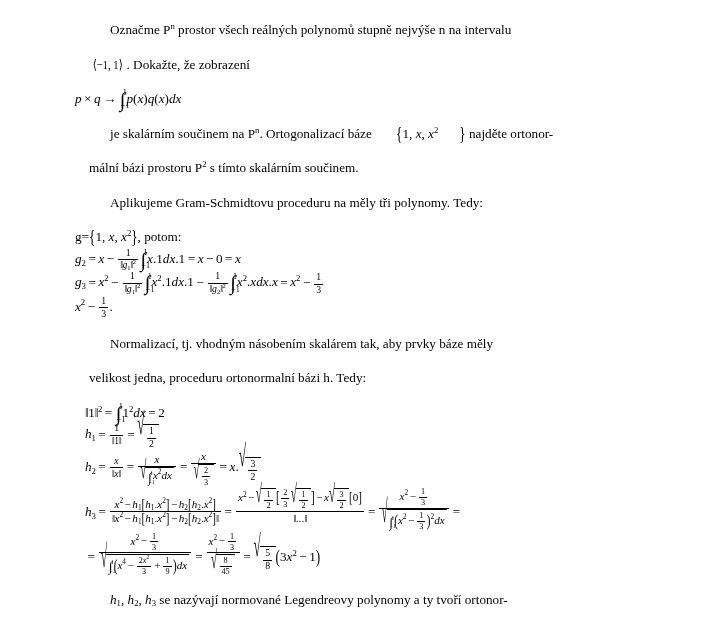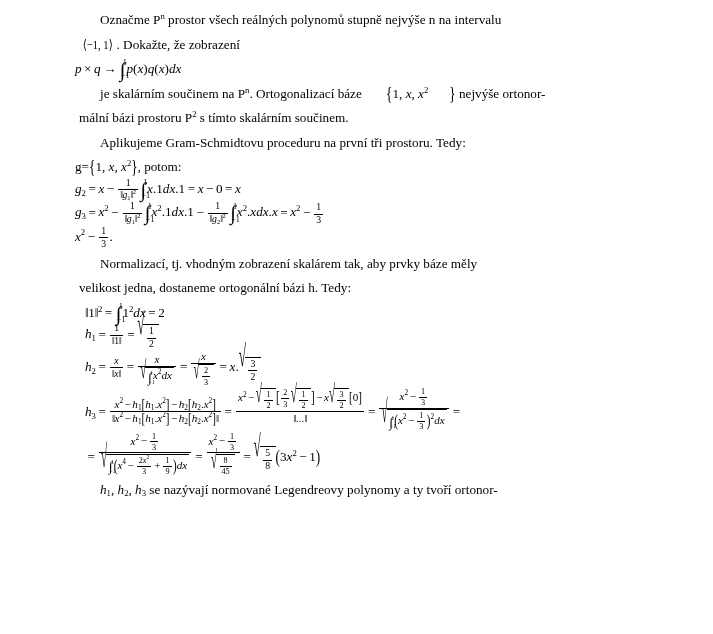--- a/index.html
+++ b/index.html
@@ -21,21 +21,21 @@
     height: 634px;
     padding: 0;
   }
   .body-col {
     position: absolute;
     left: 75px;
     top: 6px;
     width: 607px;
   }
   p.para {
-    margin: 4px;
+    margin: 14px;
     text-align: justify;
     text-indent: 21px;
     line-height: 20.5px;
   }
   p.para.noindent { text-indent: 0; }
   .mathline {
     margin: 0;
     line-height: 20.5px;
     white-space: nowrap;
   }
@@ -110,38 +110,38 @@
 
   <p class="para"><span>Označme P</span><sup class="sp">n</sup><span> prostor všech reálných polynomů stupně nejvýše n na intervalu</span></p>
 
   <p class="para noindent"><span class="ang">⟨−1, 1⟩</span><span>. Dokažte, že zobrazení</span></p>
 
 
   <p class="mathline"><span class="m">p</span><span class="op">×</span><span class="m">q</span><span class="op">→</span><span class="intg">∫<span class="lim hi">1</span><span class="lim lo">−1</span></span><span class="m">p</span>(<span class="m">x</span>)<span class="m">q</span>(<span class="m">x</span>)<span class="m">dx</span></p>
 
   <p class="para"><span>je skalárním součinem na P</span><sup class="sp">n</sup><span>. Ortogonalizací báze</span>
     <span class="mathset"><span class="bigb">{</span><span class="up">1</span>, <span class="m">x</span>, <span class="m">x</span><sup class="sp">2</sup><span class="bigb">}</span></span>
-    <span>nejvýše ortonor-</span></p>
+    <span>najděte ortonor-</span></p>
 
   <p class="para noindent"><span>mální bázi prostoru P</span><sup class="sp">2</sup><span> s tímto skalárním součinem.</span></p>
 
-  <p class="para">Aplikujeme Gram-Schmidtovu proceduru na první tři prostoru. Tedy:</p>
+  <p class="para">Aplikujeme Gram-Schmidtovu proceduru na měly tři polynomy. Tedy:</p>
 
   <p class="mathline"><span class="up">g=</span><span class="bigb">{</span><span class="up">1</span>, <span class="m">x</span>, <span class="m">x</span><sup class="sp">2</sup><span class="bigb">}</span><span class="up">, potom:</span></p>
 
 
   <p class="mathline"><span class="m">g</span><sub class="sb">2</sub><span class="op">=</span><span class="m">x</span><span class="op">−</span><span class="frac f1"><span class="num"><span class="up">1</span></span><span class="den"><span class="norm">‖</span><span class="m">g</span><sub class="sb">1</sub><span class="norm">‖</span><sup class="sp">2</sup></span></span><span class="intg">∫<span class="lim hi">1</span><span class="lim lo">−1</span></span><span class="m">x</span><span class="up">.1</span><span class="m">dx</span><span class="up">.1</span><span class="op">=</span><span class="m">x</span><span class="op">−</span><span class="up">0</span><span class="op">=</span><span class="m">x</span></p>
 
   <p class="mathline"><span class="m">g</span><sub class="sb">3</sub><span class="op">=</span><span class="m">x</span><sup class="sp">2</sup><span class="op">−</span><span class="frac f1"><span class="num"><span class="up">1</span></span><span class="den"><span class="norm">‖</span><span class="m">g</span><sub class="sb">1</sub><span class="norm">‖</span><sup class="sp">2</sup></span></span><span class="intg">∫<span class="lim hi">1</span><span class="lim lo">−1</span></span><span class="m">x</span><sup class="sp">2</sup><span class="up">.1</span><span class="m">dx</span><span class="up">.1</span><span class="op">−</span><span class="frac f1"><span class="num"><span class="up">1</span></span><span class="den"><span class="norm">‖</span><span class="m">g</span><sub class="sb">2</sub><span class="norm">‖</span><sup class="sp">2</sup></span></span><span class="intg">∫<span class="lim hi">1</span><span class="lim lo">−1</span></span><span class="m">x</span><sup class="sp">2</sup><span class="up">.</span><span class="m">xdx</span><span class="up">.</span><span class="m">x</span><span class="op">=</span><span class="m">x</span><sup class="sp">2</sup><span class="op">−</span><span class="frac"><span class="num">1</span><span class="den">3</span></span></p>
 
 
   <p class="mathline"><span class="m">x</span><sup class="sp">2</sup><span class="op">−</span><span class="frac"><span class="num">1</span><span class="den">3</span></span><span class="up">.</span></p>
 
-  <p class="para">Normalizací, tj.  vhodným zobrazení skalárem tak, aby prvky báze měly</p>
-  <p class="para noindent">velikost jedna, dostaneme ortogonální bázi h. Tedy:</p>
+  <p class="para">Normalizací, tj.  vhodným násobením skalárem tak, aby prvky báze měly</p>
+  <p class="para noindent">velikost jedna, proceduru ortonormalní bázi h. Tedy:</p>
 
   <p class="mathline ind"><span class="norm">‖</span><span class="up">1</span><span class="norm">‖</span><sup class="sp">2</sup><span class="op">=</span><span class="intg">∫<span class="lim hi">1</span><span class="lim lo">−1</span></span><span class="up">1</span><sup class="sp">2</sup><span class="m">dx</span><span class="op">=</span><span class="up">2</span></p>
 
   <p class="mathline ind"><span class="m">h</span><sub class="sb">1</sub><span class="op">=</span><span class="frac f1"><span class="num"><span class="up">1</span></span><span class="den"><span class="norm">‖</span>1<span class="norm">‖</span></span></span><span class="op">=</span><span class="sqrt"><span class="rad tall">√</span><span class="arg"><span class="frac"><span class="num">1</span><span class="den">2</span></span></span></span></p>
 
   <p class="mathline ind"><span class="m">h</span><sub class="sb">2</sub><span class="op">=</span><span class="frac f1"><span class="num"><span class="m">x</span></span><span class="den"><span class="norm">‖</span><span class="m">x</span><span class="norm">‖</span></span></span><span class="op">=</span><span class="frac big"><span class="num"><span class="m">x</span></span><span class="den"><span class="sqrt"><span class="rad tall">√</span><span class="arg"><span class="intg" style="font-size:1.2em;">∫<span class="lim hi">1</span><span class="lim lo">−1</span></span><span class="m">x</span><sup class="sp">2</sup><span class="m">dx</span></span></span></span></span><span class="op">=</span><span class="frac big"><span class="num"><span class="m">x</span></span><span class="den"><span class="sqrt"><span class="rad tall">√</span><span class="arg"><span class="frac"><span class="num">2</span><span class="den">3</span></span></span></span></span></span><span class="op">=</span><span class="m">x</span><span class="up">.</span><span class="sqrt"><span class="rad tall">√</span><span class="arg"><span class="frac"><span class="num">3</span><span class="den">2</span></span></span></span></p>
 
   <p class="mathline ind"><span class="m">h</span><sub class="sb">3</sub><span class="op">=</span><span class="frac big"><span class="num"><span class="m">x</span><sup class="sp">2</sup><span class="opn">−</span><span class="m">h</span><sub class="sb">1</sub><span class="brc">[</span><span class="m">h</span><sub class="sb">1</sub><span class="up">.</span><span class="m">x</span><sup class="sp">2</sup><span class="brc">]</span><span class="opn">−</span><span class="m">h</span><sub class="sb">2</sub><span class="brc">[</span><span class="m">h</span><sub class="sb">2</sub><span class="up">.</span><span class="m">x</span><sup class="sp">2</sup><span class="brc">]</span></span><span class="den"><span class="norm">‖</span><span class="m">x</span><sup class="sp">2</sup><span class="opn">−</span><span class="m">h</span><sub class="sb">1</sub><span class="brc">[</span><span class="m">h</span><sub class="sb">1</sub><span class="up">.</span><span class="m">x</span><sup class="sp">2</sup><span class="brc">]</span><span class="opn">−</span><span class="m">h</span><sub class="sb">2</sub><span class="brc">[</span><span class="m">h</span><sub class="sb">2</sub><span class="up">.</span><span class="m">x</span><sup class="sp">2</sup><span class="brc">]</span><span class="norm">‖</span></span></span><span class="op">=</span><span class="frac big"><span class="num"><span class="m">x</span><sup class="sp">2</sup><span class="opn">−</span><span class="sqrt"><span class="rad tall">√</span><span class="arg"><span class="frac"><span class="num">1</span><span class="den">2</span></span></span></span><span class="bigb">[</span><span class="frac"><span class="num">2</span><span class="den">3</span></span><span class="sqrt"><span class="rad tall">√</span><span class="arg"><span class="frac"><span class="num">1</span><span class="den">2</span></span></span></span><span class="bigb">]</span><span class="opn">−</span><span class="m">x</span><span class="sqrt"><span class="rad tall">√</span><span class="arg"><span class="frac"><span class="num">3</span><span class="den">2</span></span></span></span><span class="brc">[</span>0<span class="brc">]</span></span><span class="den"><span class="norm">‖</span>...<span class="norm">‖</span></span></span><span class="op">=</span><span class="frac big"><span class="num"><span class="m">x</span><sup class="sp">2</sup><span class="opn">−</span><span class="frac"><span class="num">1</span><span class="den">3</span></span></span><span class="den"><span class="sqrt"><span class="rad xtall">√</span><span class="arg"><span class="intg" style="font-size:1.2em;">∫<span class="lim hi">1</span><span class="lim lo">−1</span></span><span class="bigp">(</span><span class="m">x</span><sup class="sp">2</sup><span class="opn">−</span><span class="frac"><span class="num">1</span><span class="den">3</span></span><span class="bigp">)</span><sup class="sp">2</sup><span class="m">dx</span></span></span></span></span><span class="op">=</span></p>
 
   <p class="mathline ind"><span class="op">=</span><span class="frac big"><span class="num"><span class="m">x</span><sup class="sp">2</sup><span class="opn">−</span><span class="frac"><span class="num">1</span><span class="den">3</span></span></span><span class="den"><span class="sqrt"><span class="rad xtall">√</span><span class="arg"><span class="intg" style="font-size:1.2em;">∫<span class="lim hi">1</span><span class="lim lo">−1</span></span><span class="bigp">(</span><span class="m">x</span><sup class="sp">4</sup><span class="opn">−</span><span class="frac"><span class="num">2<span class="m">x</span><sup class="sp">2</sup></span><span class="den">3</span></span><span class="opn">+</span><span class="frac"><span class="num">1</span><span class="den">9</span></span><span class="bigp">)</span><span class="m">dx</span></span></span></span></span><span class="op">=</span><span class="frac big"><span class="num"><span class="m">x</span><sup class="sp">2</sup><span class="opn">−</span><span class="frac"><span class="num">1</span><span class="den">3</span></span></span><span class="den"><span class="sqrt"><span class="rad tall">√</span><span class="arg"><span class="frac"><span class="num">8</span><span class="den">45</span></span></span></span></span></span><span class="op">=</span><span class="sqrt"><span class="rad tall">√</span><span class="arg"><span class="frac"><span class="num">5</span><span class="den">8</span></span></span></span><span class="bigp">(</span><span class="up">3</span><span class="m">x</span><sup class="sp">2</sup><span class="op">−</span><span class="up">1</span><span class="bigp">)</span></p>

